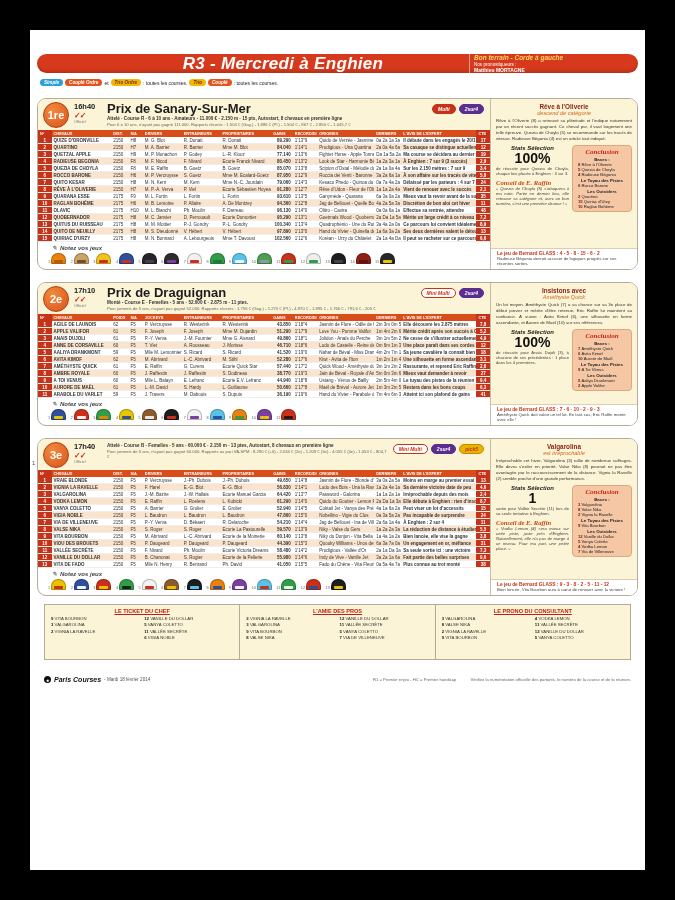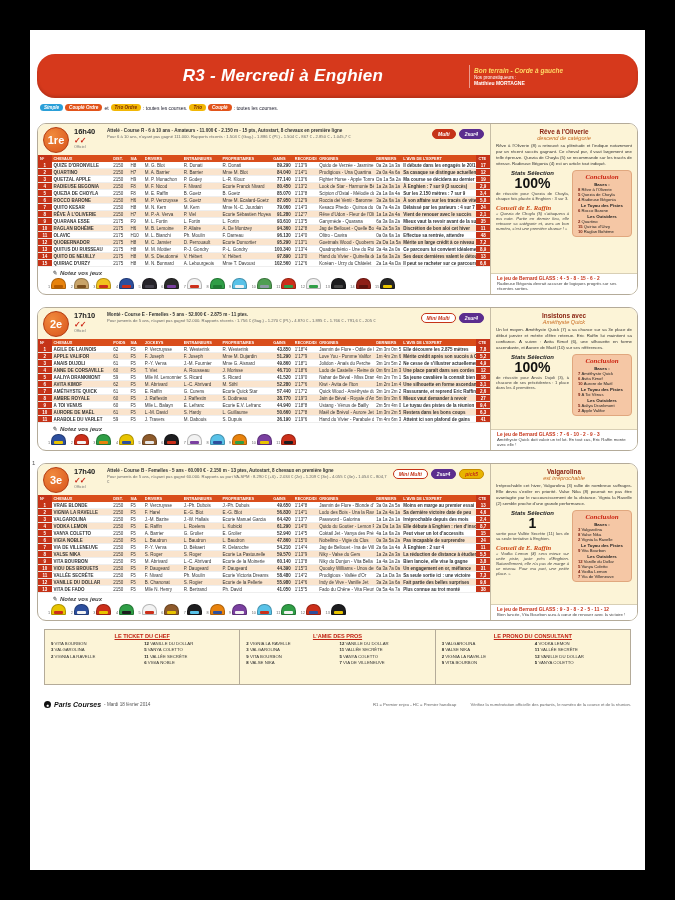--- a/index.html
+++ b/index.html
@@ -1,21 +1,21 @@
 <!DOCTYPE html>
 <html><head>
 <meta charset="utf-8">
 <style>
   html,body{margin:0;padding:0;background:#000;}
   body{width:675px;height:900px;position:relative;font-family:"Liberation Sans",sans-serif;-webkit-font-smoothing:antialiased;}
   .paper{position:absolute;left:30px;top:30px;width:615px;height:840px;background:#ffffff;overflow:hidden;}
   .pageno{position:absolute;left:2px;top:430px;font-size:6px;color:#555;}
 
   
-  .banner{margin:24px 7px 0 7px;height:44px;background:#d6391c;border-radius:18px;display:flex;align-items:center;box-shadow:inset 0 -2px 3px rgba(0,0,0,.15);}
+  .banner{margin:24px 7px 0 7px;height:19px;background:#d6391c;border-radius:18px;display:flex;align-items:center;box-shadow:inset 0 -2px 3px rgba(0,0,0,.15);}
   .banner-title{flex:1;text-align:center;color:#fff;font-size:17px;font-weight:800;font-style:italic;letter-spacing:.3px;padding-left:60px;}
   .banner-right{width:150px;padding:2px 14px 2px 4px;color:#fff;border-left:1px solid rgba(255,255,255,.5);}
   .banner-right .b1{color:#ffd966;font-size:6.5px;font-weight:700;font-style:italic;}
   .banner-right .b2{font-size:4.6px;margin-top:1px;}
   .banner-right .b3{font-size:5px;font-weight:700;}
 
   
   .legend{margin:6px 7px 0 10px;font-size:5px;color:#223;display:flex;align-items:center;flex-wrap:wrap;gap:2px;}
   .lbadge{display:inline-block;padding:1px 4px;border-radius:6px;font-size:4.6px;font-weight:700;font-style:italic;}
 
@@ -126,20 +126,21 @@
   <div class="card">
     <div class="card-left">
       <div class="r-head">
         <div class="r-circle">1re</div>
         <div class="r-timeblock">
           <div class="r-time">16h40</div>
           <div class="r-checks">✓✓</div>
           <div class="r-offlbl">Officiel</div>
         </div>
         <div class="r-titleblock">
+          <div class="r-title">Prix de Sanary-Sur-Mer</div>
           <div class="r-sub1">Attelé - Course R - 6 à 10 ans - Amateurs - 11.000 € - 2.150 m - 15 pts, Autostart, 8 chevaux en première ligne</div>
           <div class="r-sub2">Pour 6 à 10 ans, n'ayant pas gagné 111.000. Rapports récents : 1.504 € (Gag.) - 1.886 € (Pl.) - 1.504 € - 867 € - 2.850 € - 1.045,7 €</div>
         </div>
         <div class="r-badges">
               <span class="rbadge" style="background: rgb(197, 51, 24); color: rgb(255, 255, 255); border-color: rgb(197, 51, 24);">Multi</span>
               <span class="rbadge" style="background: rgb(91, 45, 142); color: rgb(255, 255, 255); border-color: rgb(91, 45, 142);">2sur4</span>
             </div>
       </div>
       <table class="horses">
         <colgroup>
@@ -543,20 +544,21 @@
   <div class="card">
     <div class="card-left">
       <div class="r-head">
         <div class="r-circle">2e</div>
         <div class="r-timeblock">
           <div class="r-time">17h10</div>
           <div class="r-checks">✓✓</div>
           <div class="r-offlbl">Officiel</div>
         </div>
         <div class="r-titleblock">
+          <div class="r-title">Prix de Draguignan</div>
           <div class="r-sub1">Monté - Course E - Femelles - 5 ans - 52.000 € - 2.875 m - 11 ptes.</div>
           <div class="r-sub2">Pour juments de 5 ans, n'ayant pas gagné 52.000. Rapports récents : 1.756 € (Gag.) - 1.270 € (Pl.) - 4.870 € - 1.895 € - 1.766 € - 791,6 € - 205 €</div>
         </div>
         <div class="r-badges">
               <span class="rbadge" style="background: rgb(255, 255, 255); color: rgb(197, 51, 24); border-color: rgb(197, 51, 24);">Mini Multi</span>
               <span class="rbadge" style="background: rgb(91, 45, 142); color: rgb(255, 255, 255); border-color: rgb(91, 45, 142);">2sur4</span>
             </div>
       </div>
       <table class="horses">
         <colgroup>

